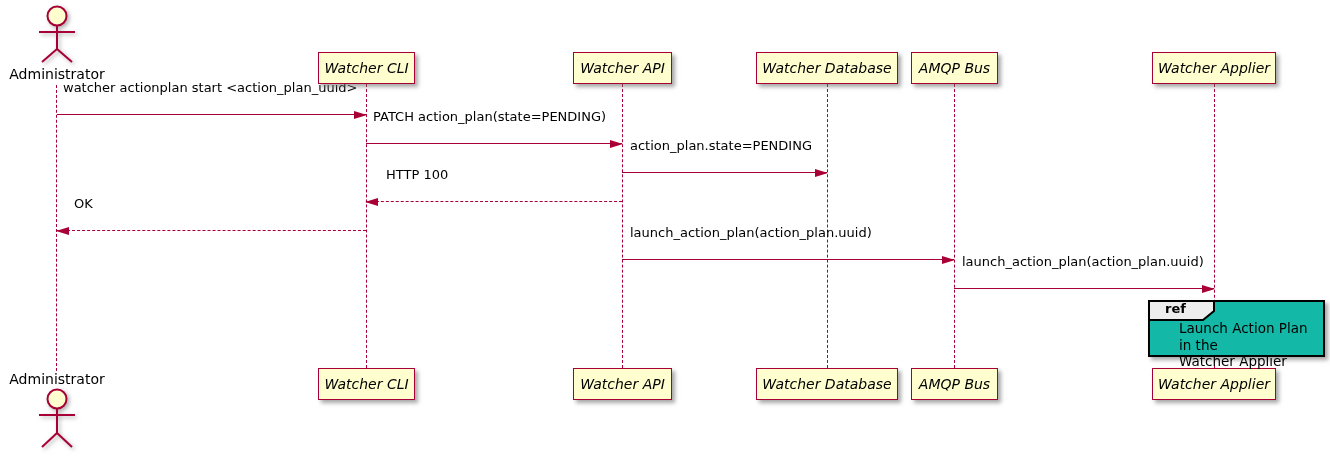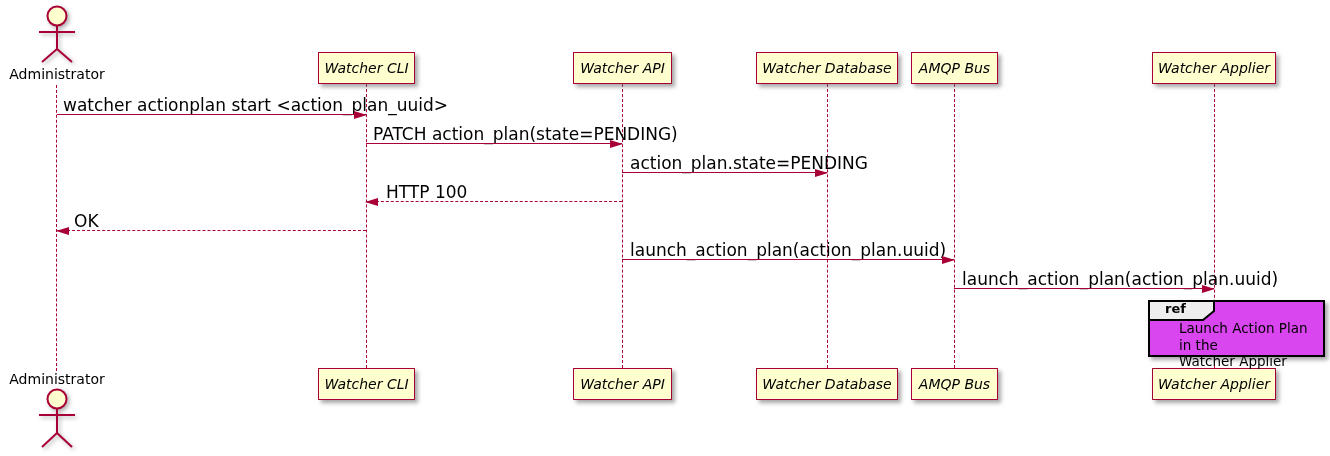--- a/index.html
+++ b/index.html
@@ -16,32 +16,32 @@
           display:flex; align-items:center; justify-content:center;
           font-size:14px; z-index:4;font-style:italic; }
 
   
   .actor { position:absolute; z-index:4; }
   .actor svg { display:block; filter:drop-shadow(2.5px 2.5px 2px rgba(110,110,110,0.55)); }
   .actor-label { position:absolute; width:120px; text-align:center; font-size:14px; white-space:nowrap; z-index:4; }
 
   
   .msg { position:absolute; height:17px; z-index:2; }
-  .mlabel { position:absolute; bottom:1px; font-size:17px; white-space:nowrap; }
+  .mlabel { position:absolute; bottom:21px; font-size:13px; white-space:nowrap; }
   .mline { position:absolute; left:0; right:0; bottom:1px; height:0; }
   .mline.solid  { border-top:1.6px solid #A80036; }
   .mline.dashed { border-top:1.6px dashed #A80036; }
   .ah { position:absolute; width:0; height:0; bottom:-3.2px;
         border-top:4.8px solid transparent; border-bottom:4.8px solid transparent; }
   .ah.right { right:-1px; border-left:13px solid #A80036; }
   .ah.left  { left:-1px;  border-right:13px solid #A80036; }
 
   
   .refbox { position:absolute; left:1148px; top:300px; width:177px; height:57px;
-            box-sizing:border-box; background:#d946ef; border:2px solid #000;
+            box-sizing:border-box; background:#14b8a6; border:2px solid #000;
             box-shadow:3px 3px 4px rgba(110,110,110,0.6); z-index:5; }
   .refhead { position:absolute; top:-2px; left:-2px; width:70px; height:22px; }
   .refhead span { position:absolute; top:1px; left:17px; font-size:13px; font-weight:bold; }
   .refbody { position:absolute; top:18px; left:5px; right:3px; font-size:13.5px; line-height:16.5px;margin-left:24px; }
 </style>
 </head>
 <body>
 
 <div class="canvas">
 

